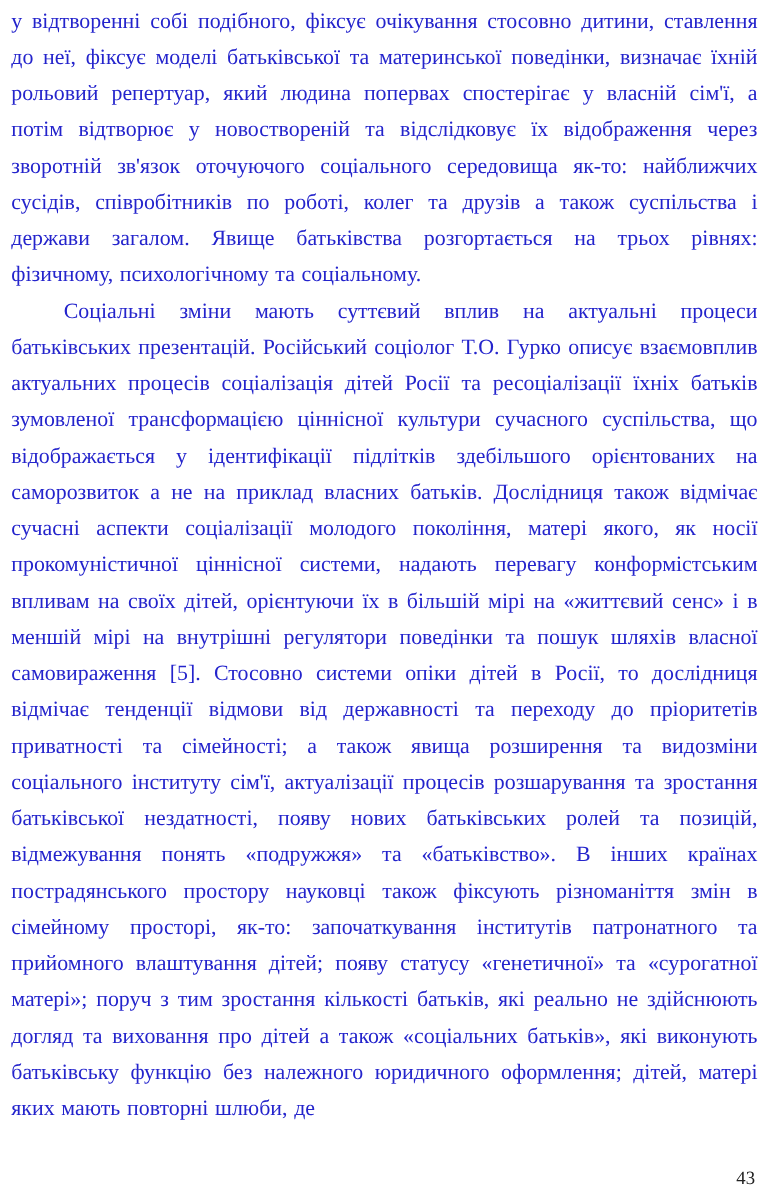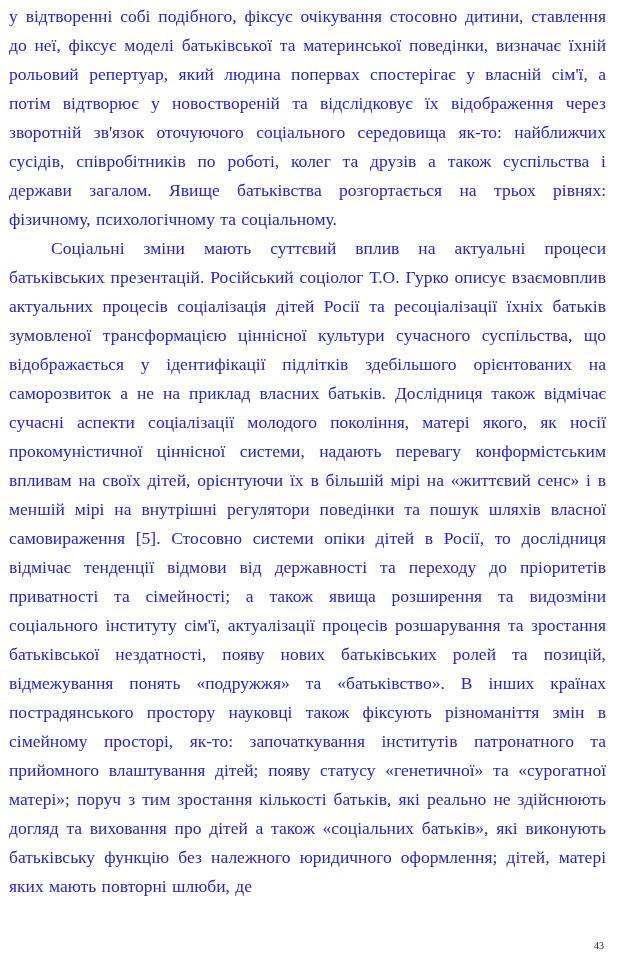--- a/index.html
+++ b/index.html
@@ -31,21 +31,21 @@
     word-spacing: 1px;
   }
   .para.indent {
     text-indent: 42px;
   }
   .page-number {
     position: absolute;
     right: 16px;
     bottom: 12px;
     color: #222222;
-    font-size: 10px;
+    font-size: 15px;
     line-height: 1;
   }
 </style>
 </head>
 <body style="--text-color: #2424cc;">
 
 <div class="page">
   <p class="para">у відтворенні собі подібного, фіксує очікування стосовно дитини, ставлення до неї, фіксує моделі батьківської та материнської поведінки, визначає їхній рольовий репертуар, який людина попервах спостерігає у власній сім'ї, а потім відтворює у новоствореній та відслідковує їх відображення через зворотній зв'язок оточуючого соціального середовища як-то: найближчих сусідів, співробітників по роботі, колег та друзів а також суспільства і держави загалом. Явище батьківства розгортається на трьох рівнях: фізичному, психологічному та соціальному.</p>
   <p class="para indent">Соціальні зміни мають суттєвий вплив на актуальні процеси батьківських презентацій. Російський соціолог Т.О. Гурко описує взаємовплив актуальних процесів соціалізація дітей Росії та ресоціалізації їхніх батьків зумовленої трансформацією ціннісної культури сучасного суспільства, що відображається у ідентифікації підлітків здебільшого орієнтованих на саморозвиток а не на приклад власних батьків. Дослідниця також відмічає сучасні аспекти соціалізації молодого покоління, матері якого, як носії прокомуністичної ціннісної системи, надають перевагу конформістським впливам на своїх дітей, орієнтуючи їх в більшій мірі на «життєвий сенс» і в меншій мірі на внутрішні регулятори поведінки та пошук шляхів власної самовираження [5]. Стосовно системи опіки дітей в Росії, то дослідниця відмічає тенденції відмови від державності та переходу до пріоритетів приватності та сімейності; а також явища розширення та видозміни соціального інституту сім'ї, актуалізації процесів розшарування та зростання батьківської нездатності, появу нових батьківських ролей та позицій, відмежування понять «подружжя» та «батьківство». В інших країнах пострадянського простору науковці також фіксують різноманіття змін в сімейному просторі, як-то: започаткування інститутів патронатного та прийомного влаштування дітей; появу статусу «генетичної» та «сурогатної матері»; поруч з тим зростання кількості батьків, які реально не здійснюють догляд та виховання про дітей а також «соціальних батьків», які виконують батьківську функцію без належного юридичного оформлення; дітей, матері яких мають повторні шлюби, де</p>
   <div class="page-number">43</div>

